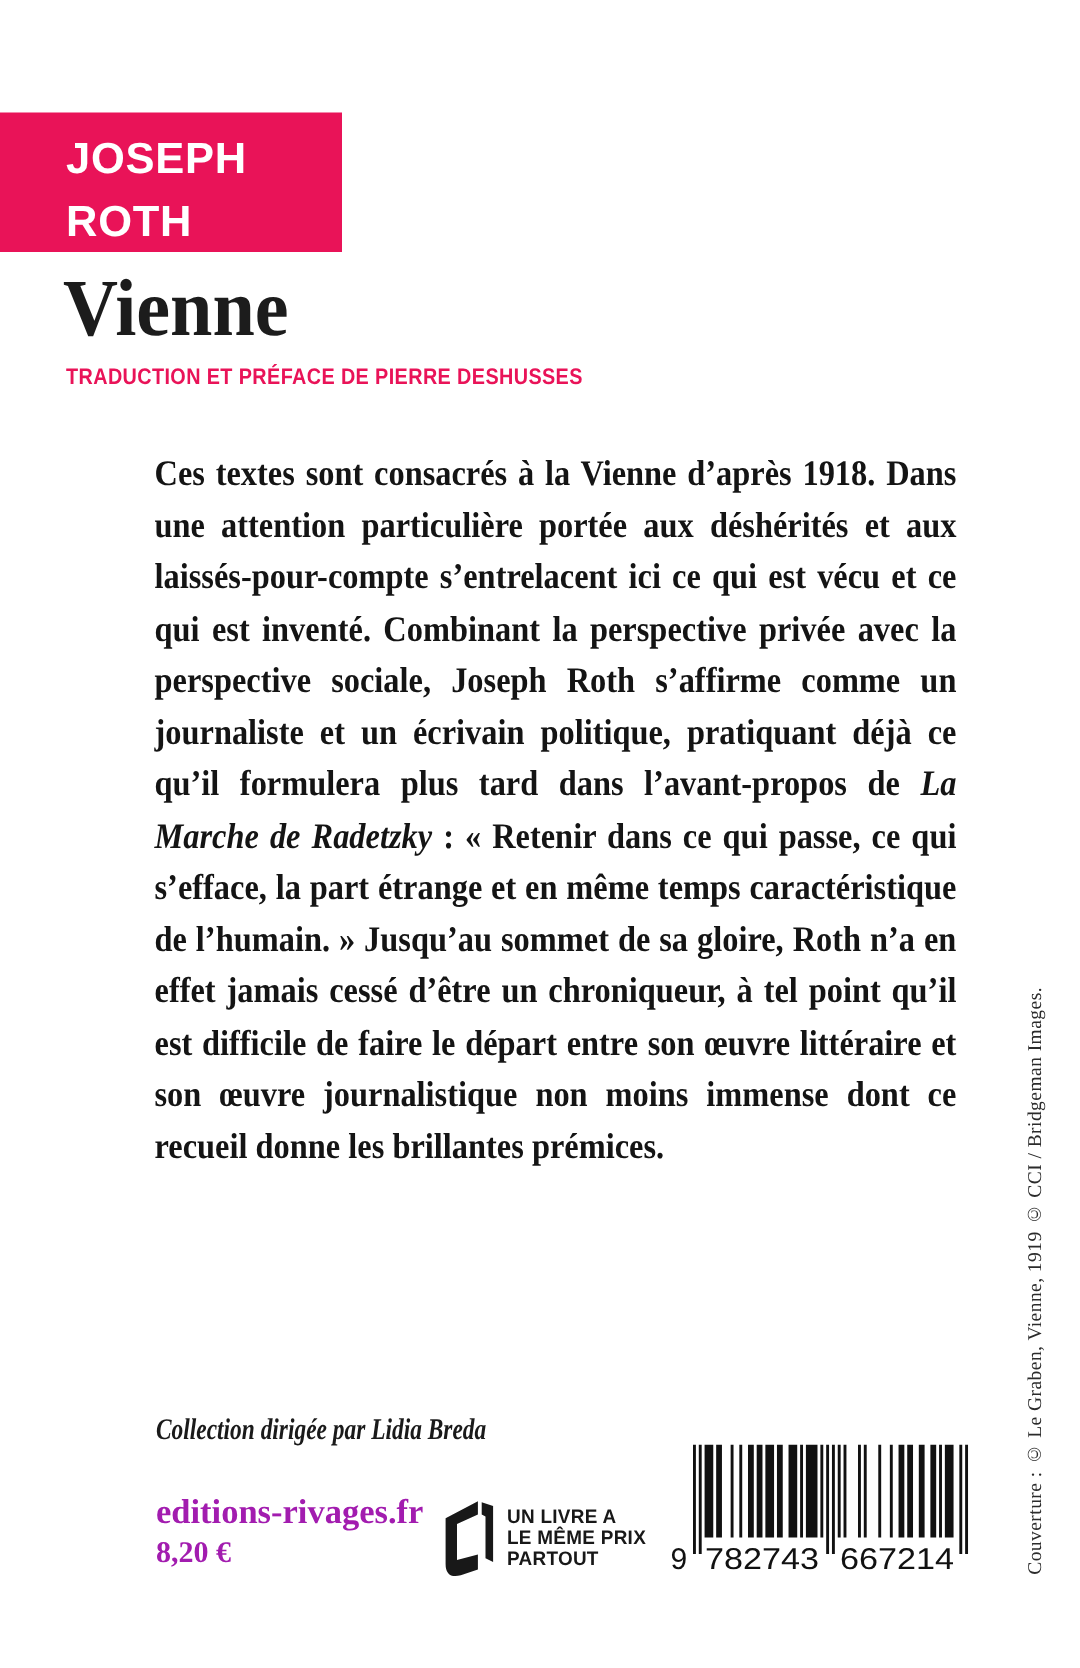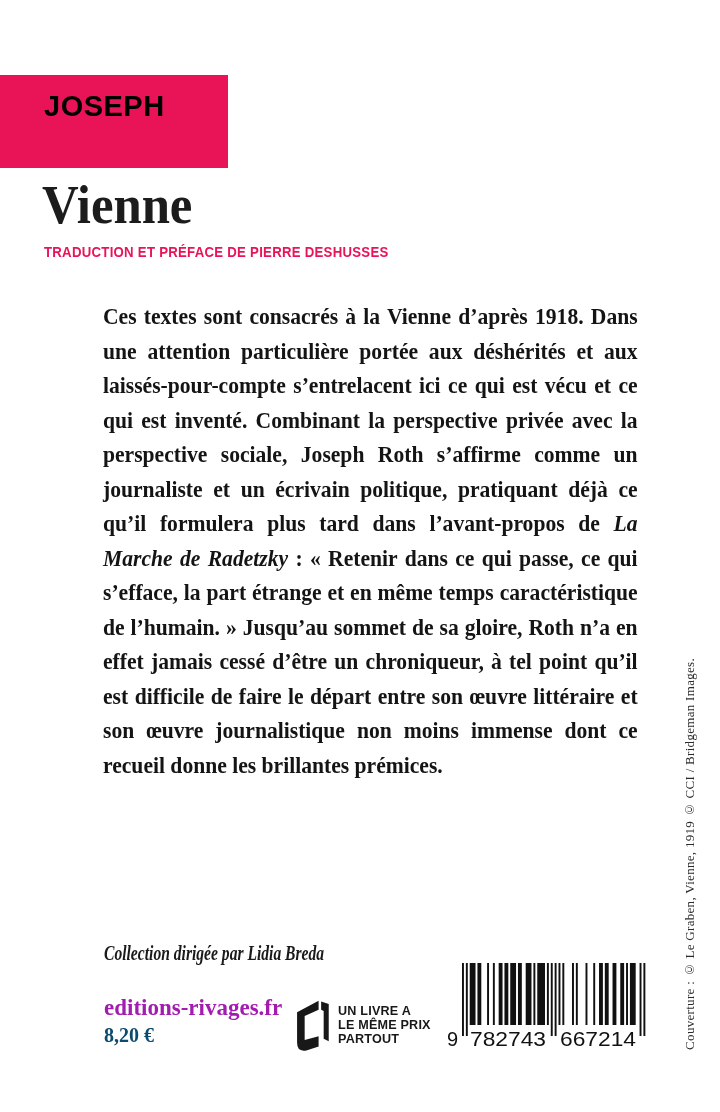--- a/index.html
+++ b/index.html
@@ -10,21 +10,21 @@
   .page{position:absolute;inset:0;background:#ffffff;}
 
   
   .author-banner{
     position:absolute;left:0;top:75px;width:228px;height:93px;
     background:var(--accent,#e91358);
   }
   .author-name{
     padding:10px 0 0 44px;
     font-family:"Liberation Sans",sans-serif;font-weight:700;
-    font-size:29px;line-height:42px;color:#000000;letter-spacing:0.5px;
+    font-size:29px;line-height:42px;color:#ffffff;letter-spacing:0.5px;
   }
   .author-name span{display:block;}
 
   
   .title{
     position:absolute;left:42px;top:176px;margin:0;
     font-family:"Liberation Serif",serif;font-weight:700;
     font-size:54px;line-height:58px;color:#1c1c1c;
     transform:scaleX(.94);transform-origin:0 0;white-space:nowrap;
   }
@@ -56,21 +56,21 @@
     transform:scaleX(.78);transform-origin:0 0;white-space:nowrap;
   }
   .website{
     position:absolute;left:104px;top:995px;
     font-family:"Liberation Serif",serif;font-weight:700;
     font-size:23px;line-height:26px;color:#a21caf;white-space:nowrap;
   }
   .price{
     position:absolute;left:104px;top:1023px;
     font-family:"Liberation Serif",serif;font-weight:700;
-    font-size:20px;line-height:24px;color:#0c4a6e;
+    font-size:20px;line-height:24px;color:#a21caf;
   }
 
   
   .price-logo{position:absolute;left:292px;top:997px;display:flex;gap:8px;}
   .book-icon{width:38px;height:57px;flex:0 0 auto;}
   .price-logo-text{
     padding-top:7px;
     font-family:"Liberation Sans",sans-serif;font-weight:700;
     font-size:13px;line-height:14px;color:#181818;letter-spacing:.2px;
     transform:scaleX(.97);transform-origin:0 0;white-space:nowrap;
@@ -92,20 +92,21 @@
   }
 </style>
 </head>
 <body>
 
 <div class="page">
 
   <div class="author-banner">
     <div class="author-name">
       <span>JOSEPH</span>
+      <span>ROTH</span>
     </div>
   </div>
 
   <h1 class="title">Vienne</h1>
 
   <div class="subtitle">TRADUCTION ET PRÉFACE DE PIERRE DESHUSSES</div>
 
   <p class="blurb"><span>Ces textes sont consacrés à la Vienne d’après 1918. Dans une attention particulière portée aux déshérités et aux laissés-pour-compte s’entrelacent ici ce qui est vécu et ce qui est inventé. Combinant la perspective privée avec la perspective sociale, Joseph Roth s’affirme comme un journaliste et un écrivain politique, pratiquant déjà ce qu’il formulera plus tard dans l’avant-propos de </span><em>La Marche de Radetzky</em><span> : « Retenir dans ce qui passe, ce qui s’efface, la part étrange et en même temps caractéristique de l’humain. » Jusqu’au sommet de sa gloire, Roth n’a en effet jamais cessé d’être un chroniqueur, à tel point qu’il est difficile de faire le départ entre son œuvre littéraire et son œuvre journalistique non moins immense dont ce recueil donne les brillantes prémices.</span></p>
 
   <div class="collection">Collection dirigée par Lidia Breda</div>

